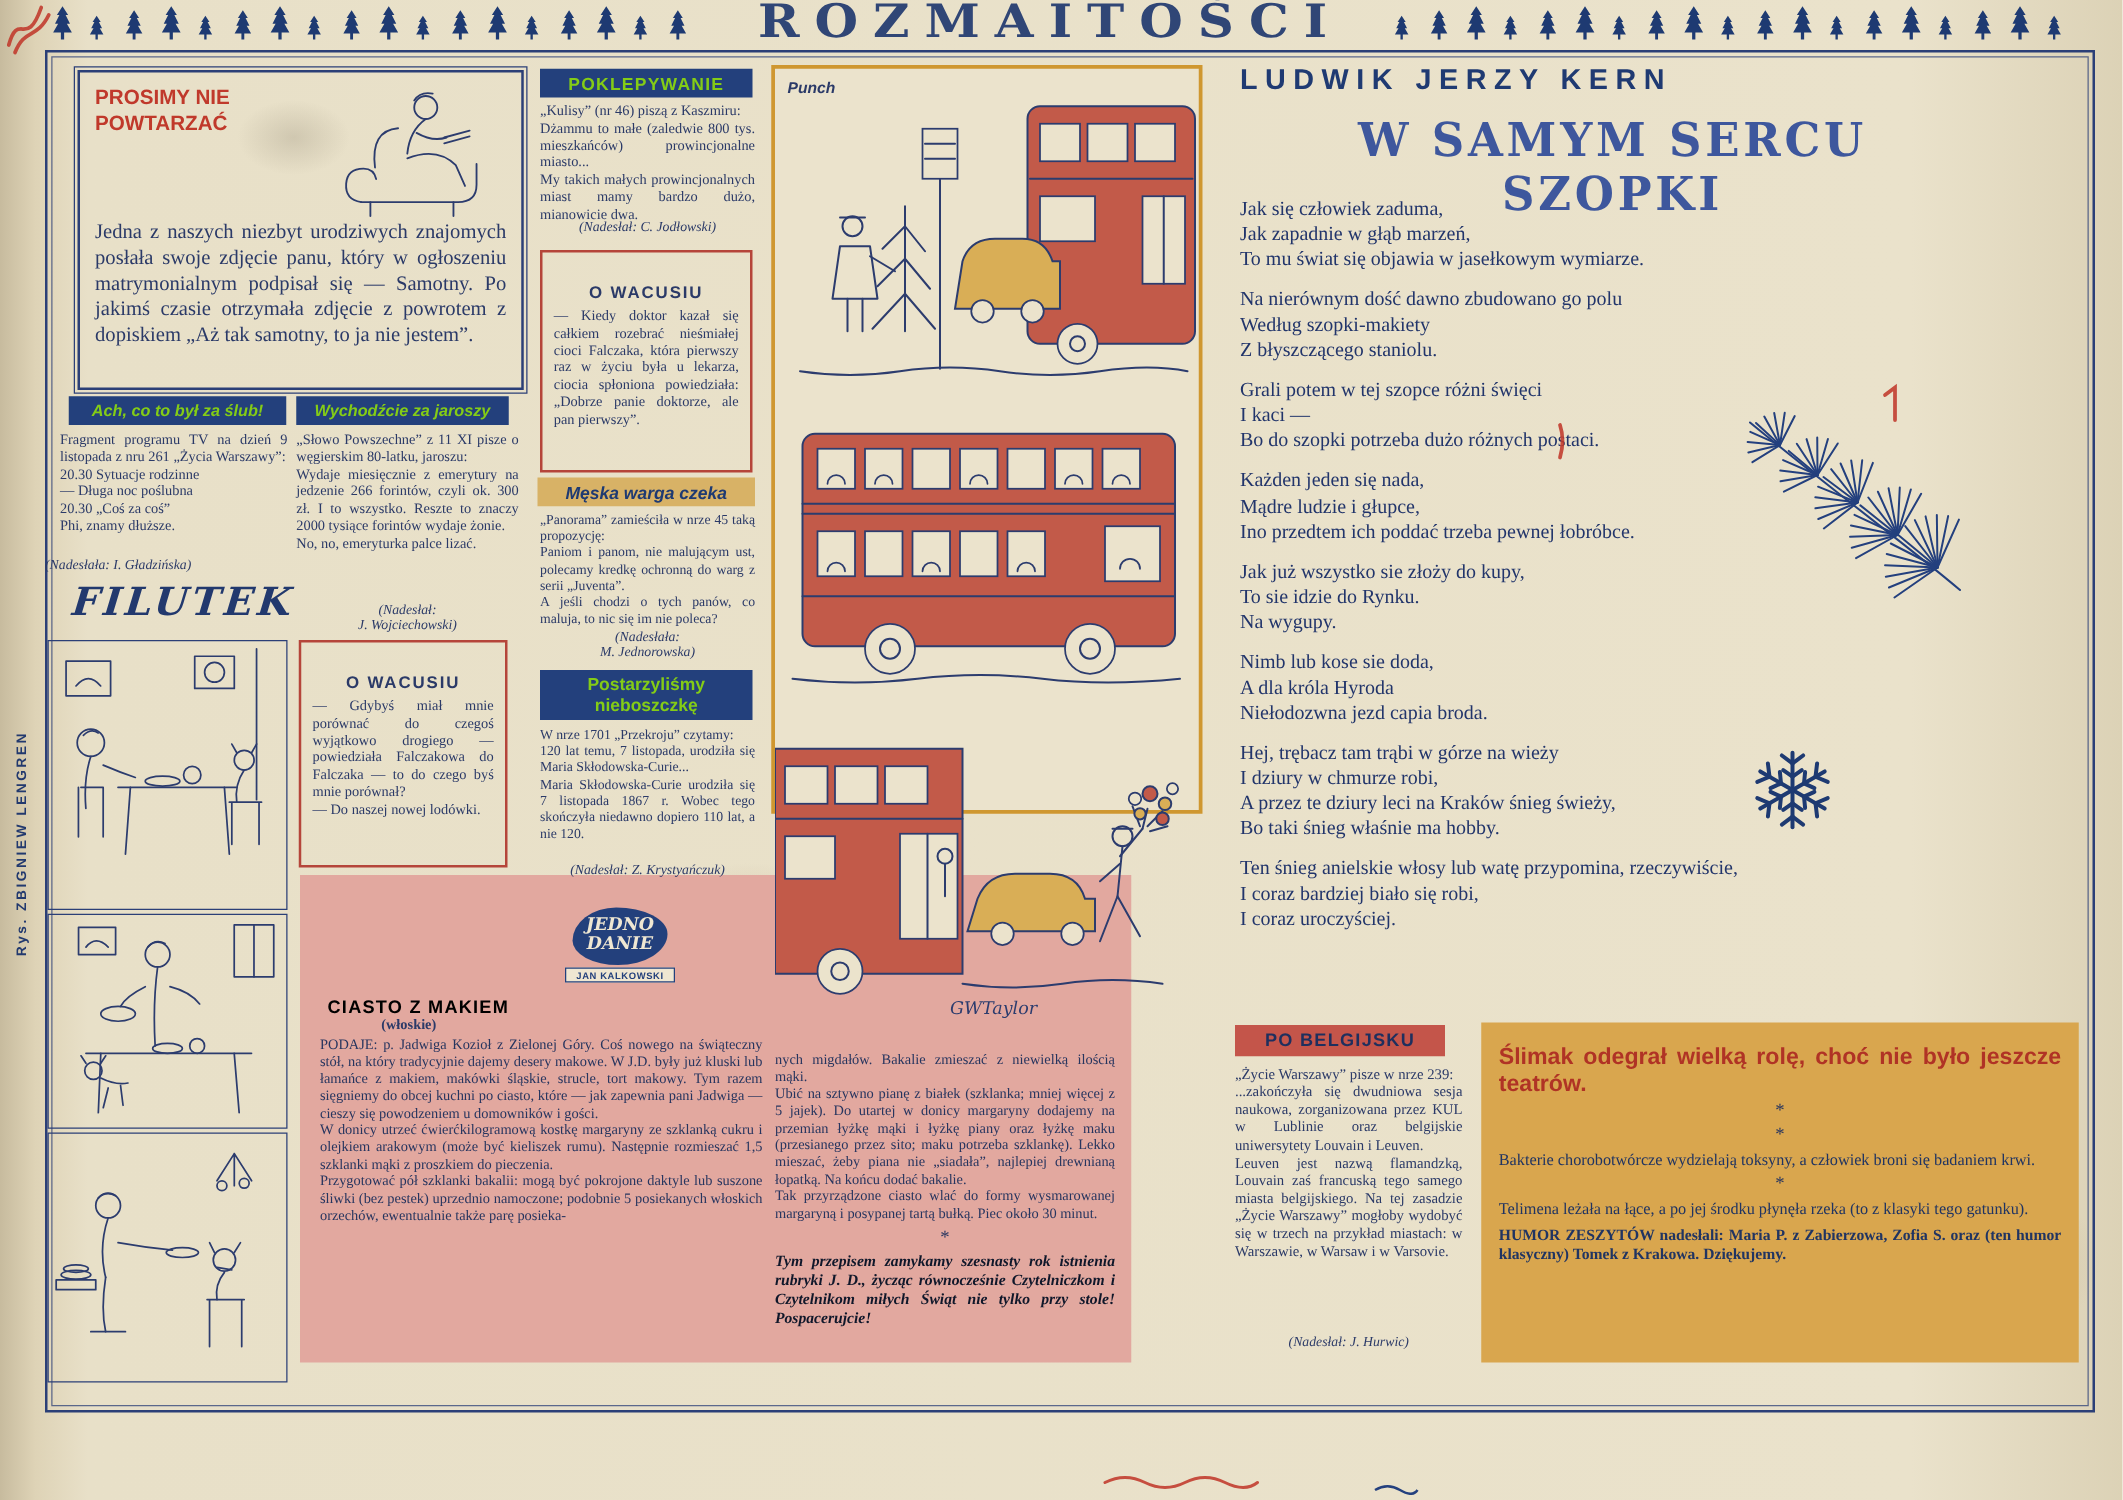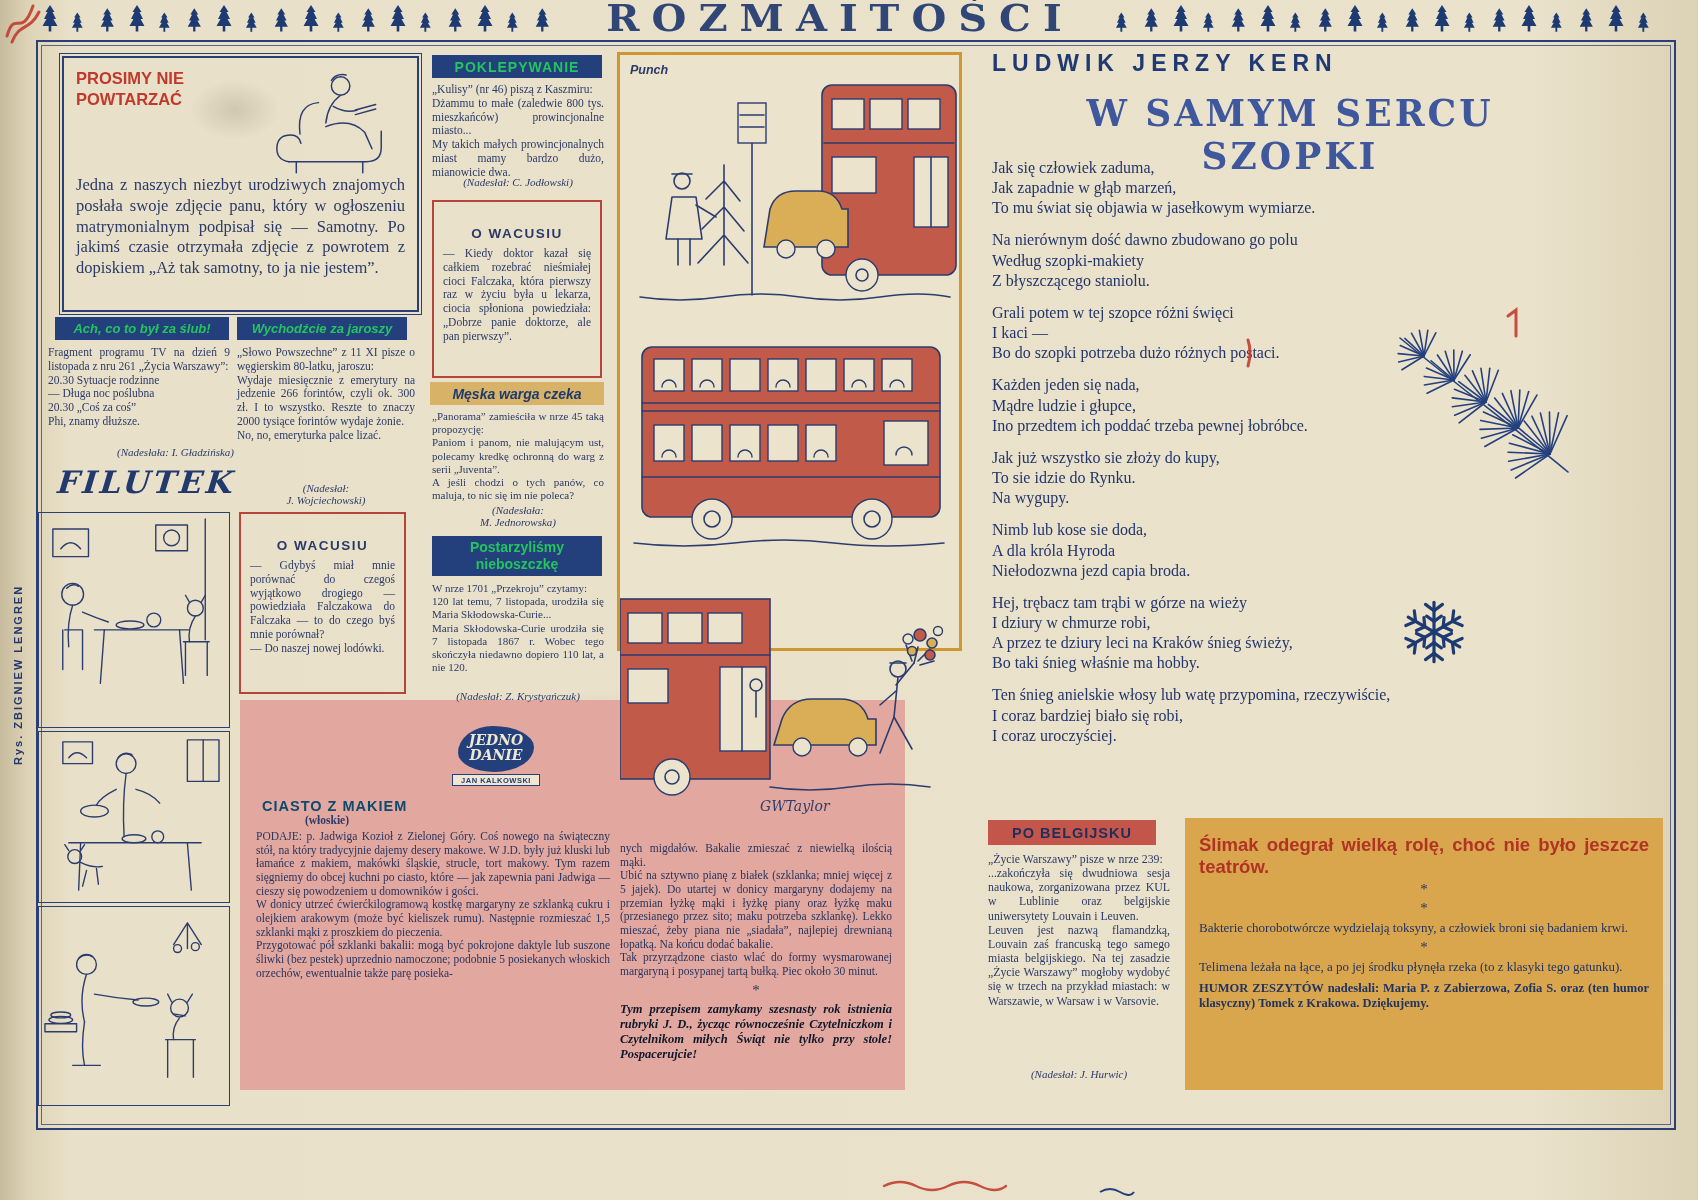--- a/index.html
+++ b/index.html
@@ -11,36 +11,36 @@
   }
   .abs{position:absolute}
   .stain{position:absolute;border-radius:50%;pointer-events:none}
   .frame{position:absolute;left:36px;top:40px;width:1640px;height:1090px;border:2px solid #2b3f77}
   .frame::before{content:'';position:absolute;inset:3px;border:1px solid #2b3f77;opacity:.75}
   .masthead-title{
     font-family:"DejaVu Serif",serif;font-weight:bold;font-size:40px;letter-spacing:12px;
     color:#21396f;opacity:.92;text-align:center;transform:scaleY(.92)
   }
   .hdr{font-family:"Liberation Sans",sans-serif;font-weight:bold;display:flex;align-items:center;justify-content:center;text-align:center}
-  .hdr-navy{background:#23407c;color:#22c55e}
+  .hdr-navy{background:#23407c;color:#84cc16}
   .hdr-tan{background:#d8b266;color:#1e3a72}
   .hdr-red{background:#c4554a;color:#1e2f5e}
   .it{font-style:italic}
   .smallcol{font-size:11.5px;line-height:1.2;text-align:justify;white-space:pre-line}
   .credit{font-size:11px;font-style:italic;text-align:center;white-space:pre-line;margin-top:4px}
   .redbox{border:2.5px solid #b5453a;padding:24px 9px;overflow:hidden}
   .redbox .ttl{text-align:center;font-weight:bold;letter-spacing:1.5px;font-size:13.5px;margin-bottom:6px;font-family:"Liberation Sans",sans-serif}
   .prosimy-box{border:2px solid #2b3f77;outline:1px solid #2b3f77;outline-offset:2px;padding:10px 12px;overflow:hidden}
   .prosimy-title{color:#c0392b;font-family:"Liberation Sans",sans-serif;font-weight:bold;font-size:16.5px;line-height:1.25;white-space:pre-line}
   .prosimy-body{font-size:16.5px;line-height:1.25;text-align:justify;margin-top:10px}
   .filutek{font-family:"DejaVu Serif",serif;font-style:italic;font-weight:bold;font-size:31px;letter-spacing:3px;color:#22396e;transform:skewX(-6deg)}
   .panel{border:1.6px solid #2b3f77;background:transparent}
   .vtext{writing-mode:vertical-rl;transform:rotate(180deg);font-family:"Liberation Sans",sans-serif;font-weight:bold;font-size:11px;letter-spacing:2px;color:#22396e}
   .pinkbox{background:#e2a89f;overflow:hidden}
-  .recipe-title{font-family:"Liberation Sans",sans-serif;font-weight:bold;font-size:14.5px;letter-spacing:1px;color:#0c4a6e}
+  .recipe-title{font-family:"Liberation Sans",sans-serif;font-weight:bold;font-size:14.5px;letter-spacing:1px;color:#000000}
   .recipe-sub{font-size:11.5px;font-weight:bold;text-align:center}
   .recipe-col{font-size:11.5px;line-height:1.19;text-align:justify;white-space:pre-line;color:#27355f}
   .star{text-align:center;font-size:15px;line-height:1;margin:4px 0;color:#27355f}
   .recipe-footer{font-size:12.5px;font-style:italic;font-weight:bold;text-align:justify;color:#0f172a}
   .jedno-blob{background:#23407c;border-radius:46% 54% 52% 48%/58% 46% 54% 42%;color:#efe7d2;
     font-family:"DejaVu Serif",serif;font-style:italic;font-weight:bold;text-align:center;line-height:1.05;padding-top:7px}
   .jedno-sub{background:#efe7d2;border:1px solid #23407c;color:#23407c;font-family:"Liberation Sans",sans-serif;
     font-weight:bold;font-size:7.5px;text-align:center;letter-spacing:.5px}
   .punch-frame{border:3.5px solid #cf9730;background:#ebe3cc;z-index:6}
   .punch-label{font-family:"Liberation Sans",sans-serif;font-weight:bold;font-style:italic;font-size:12.5px;color:#2b3a68}
@@ -147,21 +147,21 @@
   </svg>
   <div class="prosimy-body" style="margin-top:66px">Jedna z naszych niezbyt urodziwych znajomych posłała swoje zdjęcie panu, który w ogłoszeniu matrymonialnym podpisał się — Samotny. Po jakimś czasie otrzymała zdjęcie z powrotem z dopiskiem „Aż tak samotny, to ja nie jestem”.</div>
 </div>
 
 <div class="abs hdr hdr-navy it" style="left:55px;top:317px;width:174px;height:23px;font-size:13px">Ach, co to był za ślub!</div>
 <div class="abs smallcol" style="left:48px;top:346px;width:182px">Fragment programu TV na dzień 9 listopada z nru 261 „Życia Warszawy”:
 20.30 Sytuacje rodzinne
 — Długa noc poślubna
 20.30 „Coś za coś”
 Phi, znamy dłuższe.</div>
-<div class="abs credit" style="left:52px;top:442px;width:182px;text-align:right">(Nadesłała: I. Gładzińska)</div>
+<div class="abs credit" style="left:36px;top:442px;width:182px;text-align:left">(Nadesłała: I. Gładzińska)</div>
 
 <div class="abs filutek" style="left:58px;top:464px">FILUTEK</div>
 
 <svg class="abs panel" style="left:38px;top:512px" width="192" height="216" viewBox="0 0 192 216">
   <g class="ln2">
     <rect x="14" y="16" width="36" height="28"></rect>
       <path d="M22,36 q10,-12 20,0"></path>
     <rect x="118" y="12" width="32" height="26"></rect>
       <circle cx="134" cy="25" r="8"></circle>
     <line x1="168" y1="6" x2="168" y2="128"></line>

